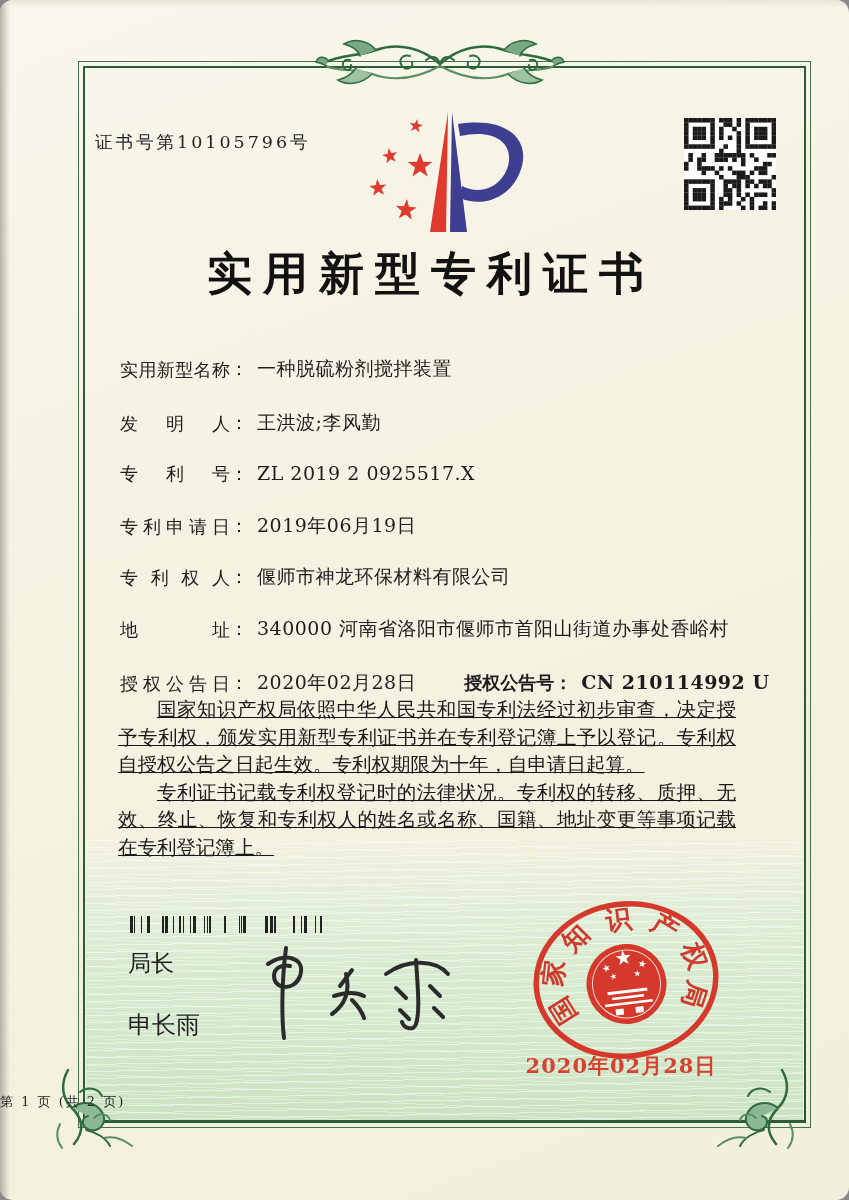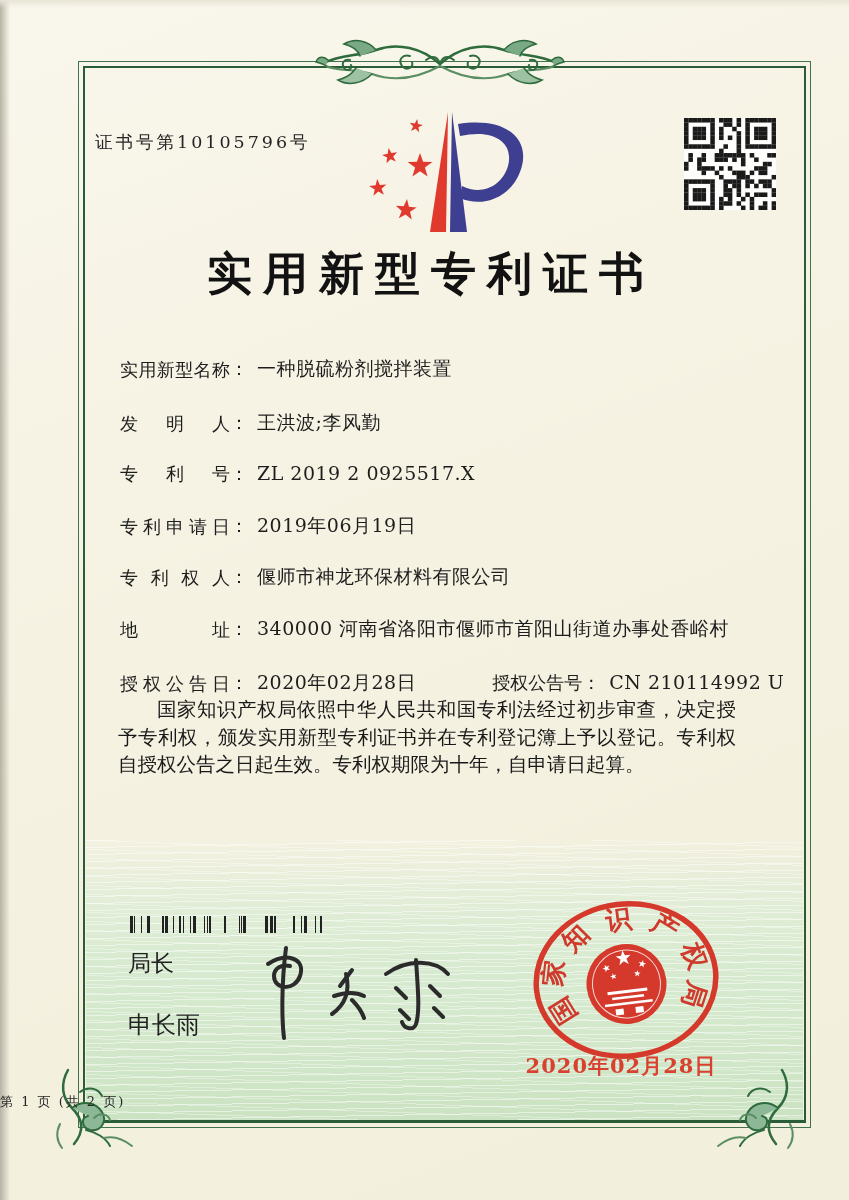--- a/index.html
+++ b/index.html
@@ -1,19 +1,19 @@
 <!DOCTYPE html>
 <html><head>
 <meta charset="utf-8">
 <style>
   html,body{margin:0;padding:0;background:#888;}
   .page{
     position:relative;width:849px;height:1200px;overflow:hidden;
     background:linear-gradient(160deg,#f9f6ec 0%,#f6f3e4 35%,#f3f0de 75%,#f2efdc 100%);
-    font-family:"DejaVu Serif", serif;color:#1d1d1d;
+    font-family:"DejaVu Serif", serif;color:#1d1d1d;border-radius:13px;
   }
   .page::before{content:"";position:absolute;left:0;top:0;bottom:0;width:10px;
     background:linear-gradient(90deg,#b7b3a5,rgba(183,179,165,0));pointer-events:none;}
   .page::after{content:"";position:absolute;left:0;top:0;right:0;height:8px;
     background:linear-gradient(180deg,#e8e5d6,rgba(232,229,214,0));pointer-events:none;}
 
   
   .frame-outer{position:absolute;left:78px;top:61px;width:731px;height:1065px;
     border:1.5px solid #44714d;}
   .frame-inner{position:absolute;left:4px;top:4px;right:4px;bottom:4px;
@@ -32,27 +32,27 @@
   .qr{position:absolute;left:684px;top:118px;width:92px;height:92px;}
   .title{position:absolute;left:0;right:0;top:244px;text-align:center;
     font-size:45px;font-weight:600;letter-spacing:11px;color:#121212;margin-left:13px;}
 
   
   .fields{position:absolute;left:120px;top:352px;width:640px;font-size:19px;}
   .frow{position:absolute;left:0;white-space:nowrap;}
   .flabel{display:inline-block;width:110px;font-size:18px;text-align:justify;text-align-last:justify;vertical-align:bottom;}
   .fcolon{display:inline-block;margin-right:9px;font-size:18px;}
   .fvalue{font-size:19px;letter-spacing:.5px;}
-  .fpair2{margin-left:76px;}
+  .fpair2{margin-left:48px;font-weight:bold;}
   .fpair2 .flabel2{font-size:18px;}
 
   
   .notice{position:absolute;left:118px;top:696px;width:618px;font-size:19.5px;
     line-height:27.5px;text-align:justify;color:#191919;}
-  .notice p{margin:0;text-indent:2em;}
+  .notice p{margin:0;text-indent:2em;text-decoration:underline;}
 
   
   .barcode{position:absolute;left:130px;top:916px;width:212px;height:17px;}
   .officer-title{position:absolute;left:128px;top:948px;font-size:23px;color:#222;}
   .officer-name{position:absolute;left:128px;top:1009px;font-size:24px;color:#222;}
   .signature{position:absolute;left:248px;top:934px;width:215px;height:118px;}
   .seal{position:absolute;left:528px;top:896px;width:196px;height:168px;transform:rotate(-7deg);}
   .seal-date{position:absolute;left:516px;top:1052px;width:210px;text-align:center;
     font-size:21px;font-weight:600;color:#d8402f;letter-spacing:1px;}
   .page-indicator{position:absolute;left:0;right:0;top:1093px;text-align:left;
@@ -366,20 +366,21 @@
     <div class="frow" style="top:264px">
       <span class="flabel">地址</span><span class="fcolon">：</span><span class="fvalue">340000 河南省洛阳市偃师市首阳山街道办事处香峪村</span>
     </div>
     <div class="frow" style="top:318px">
       <span class="flabel">授权公告日</span><span class="fcolon">：</span><span class="fvalue">2020年02月28日</span><span class="fpair2"><span class="flabel2">授权公告号</span><span class="fcolon">：</span><span class="fvalue">CN 210114992 U</span></span>
     </div>
   </div>
 
   <div class="notice">
     <p>国家知识产权局依照中华人民共和国专利法经过初步审查，决定授予专利权，颁发实用新型专利证书并在专利登记簿上予以登记。专利权自授权公告之日起生效。专利权期限为十年，自申请日起算。</p>
+    <p>专利证书记载专利权登记时的法律状况。专利权的转移、质押、无效、终止、恢复和专利权人的姓名或名称、国籍、地址变更等事项记载在专利登记簿上。</p>
   </div>
 
   <svg class="barcode" viewBox="0 0 212 17" preserveAspectRatio="none">
     <g id="barcode-bars" fill="#222">
         <rect x="0" y="0" width="3" height="17"></rect>
         <rect x="4" y="0" width="1" height="17"></rect>
         <rect x="11" y="0" width="1" height="17"></rect>
         <rect x="17" y="0" width="3" height="17"></rect>
         <rect x="32" y="0" width="2" height="17"></rect>
         <rect x="35" y="0" width="3" height="17"></rect>

